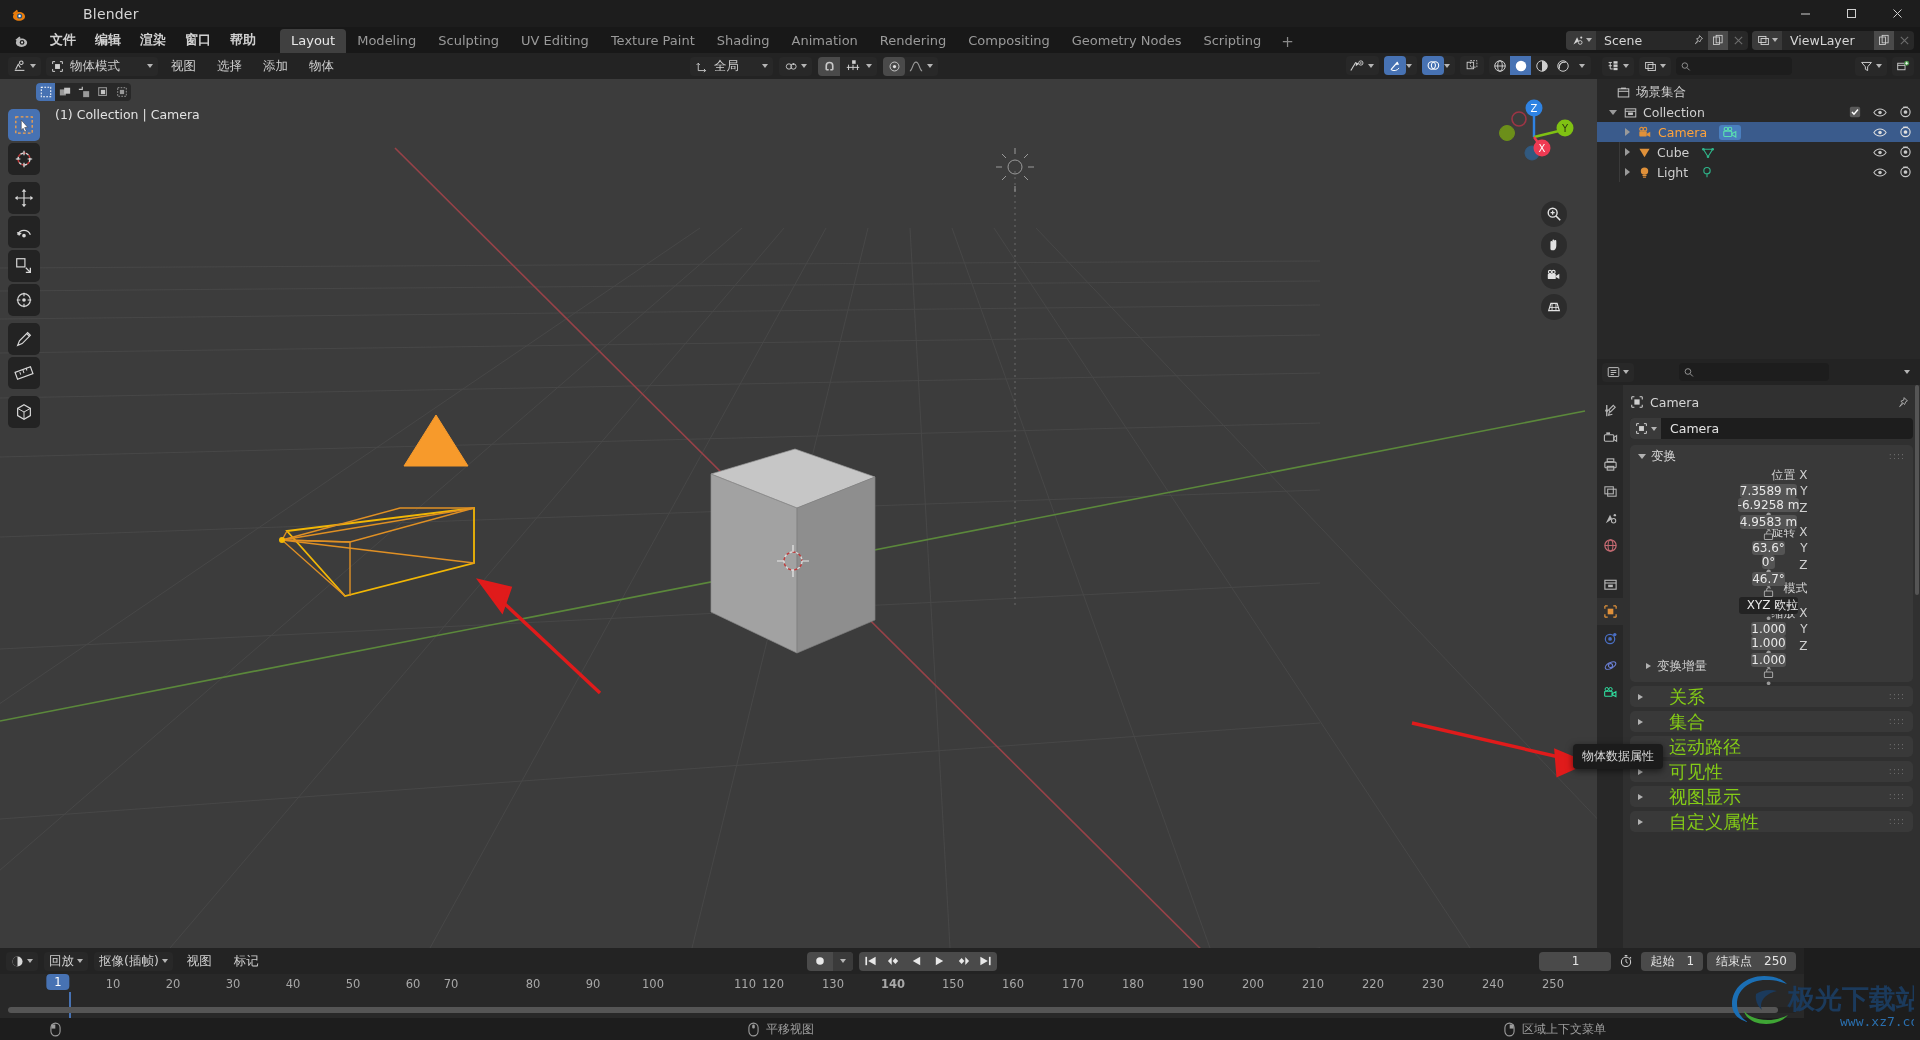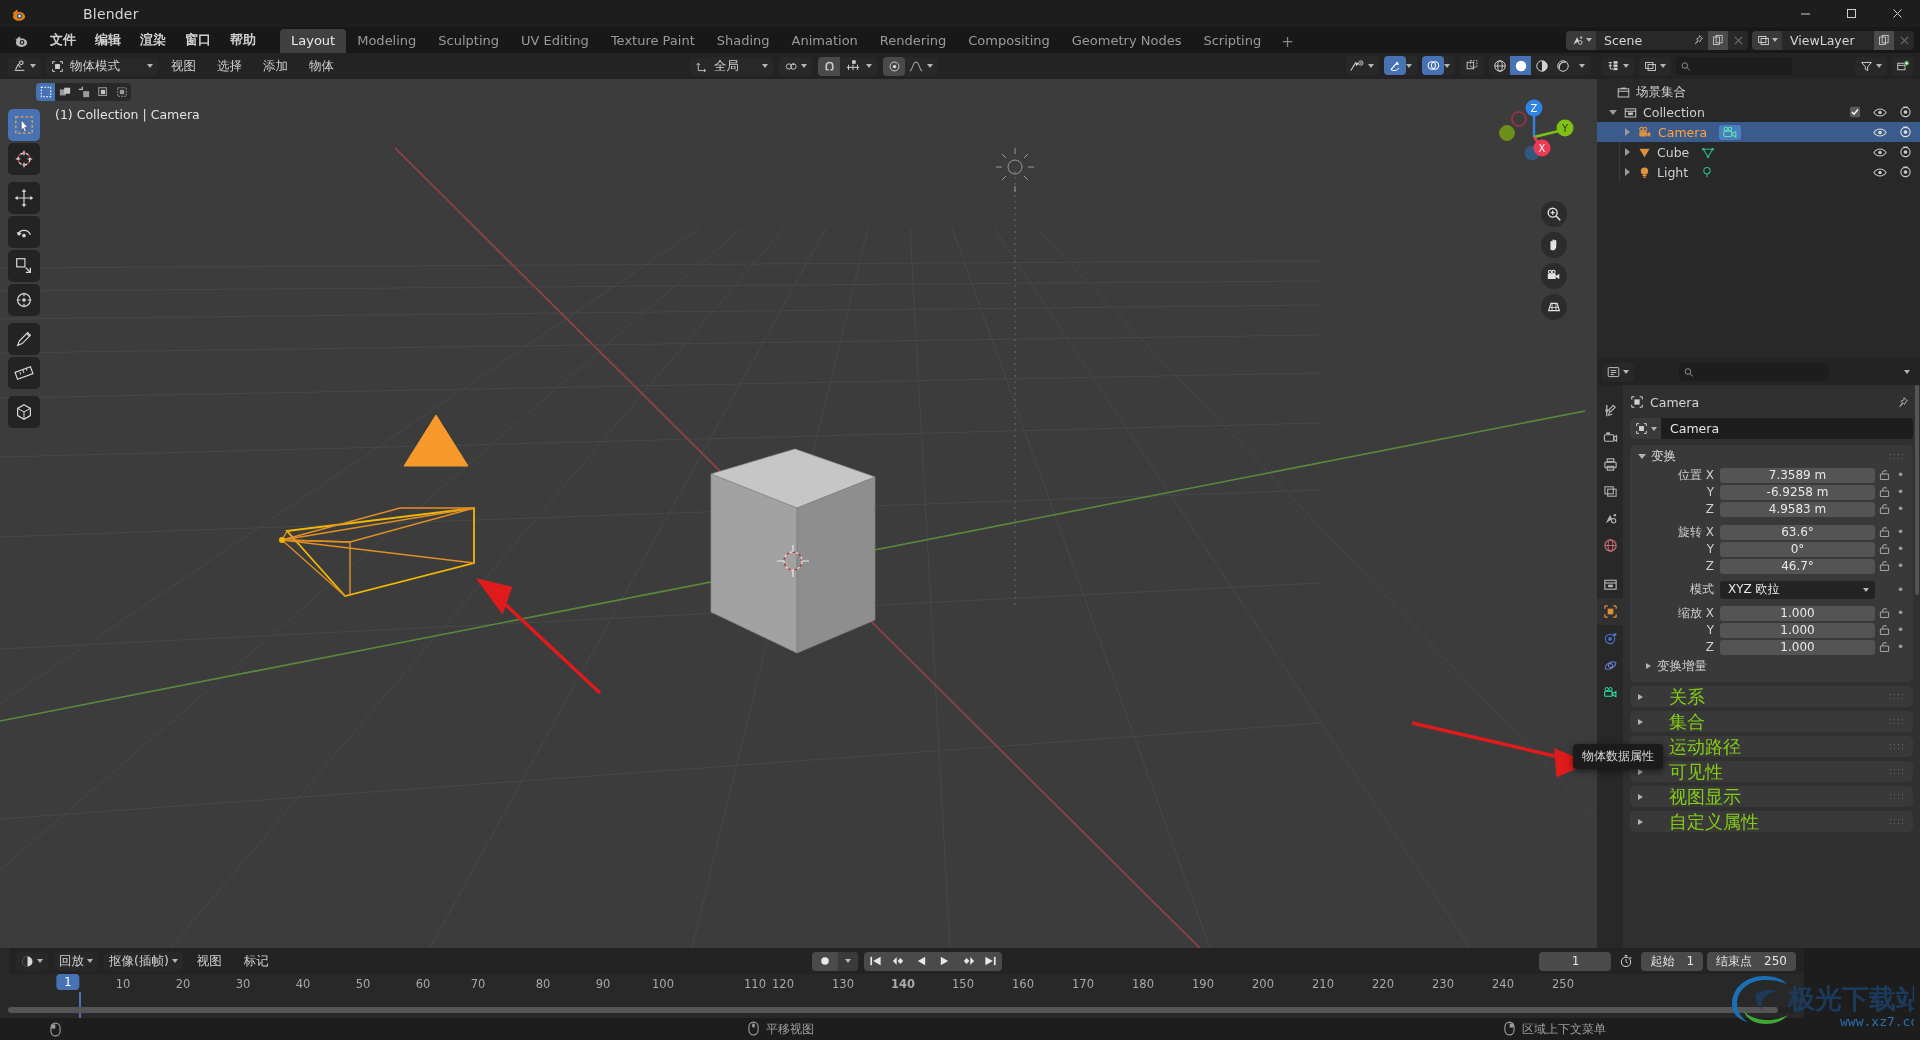--- a/index.html
+++ b/index.html
@@ -126,60 +126,60 @@
   .pr-breadcrumb .t { color: #d6d6d6; font-size: 12.5px; }
   .idfield { display: flex; align-items: center; background: #1d1d1d; border-radius: 4px; height: 21px; margin-top: 5px; }
   .idfield .lb { display:flex; align-items:center; gap:3px; background:#3a3a3a; border-radius:4px 0 0 4px; height:21px; padding:0 4px 0 5px; }
   .idfield .nm { color: #e4e4e4; font-size: 12.5px; padding-left: 9px; }
   .panel { background: #393939; border-radius: 5px; margin-top: 6px; }
   .panel-head { height: 22px; display: flex; align-items: center; gap: 5px; padding-left: 8px; position: relative; }
   .panel-head .ptitle { color: #d9d9d9; font-size: 12.5px; }
   .grip { position: absolute; right: 8px; color: #6e6e6e; font-size: 9px; letter-spacing: 1px; line-height: 7px; }
   .caret { width: 0; height: 0; border-top: 3.5px solid transparent; border-bottom: 3.5px solid transparent; border-left: 5px solid #b2b2b2; }
   .caret.open { border-left: 4px solid transparent; border-right: 4px solid transparent; border-top: 5px solid #b2b2b2; border-bottom: none; }
-  .prow { display: flex; align-items: center; height: 16px; margin-bottom: 1px; padding-right: 6px; }
+  .prow { display: flex; align-items: center; height: 16px; margin-bottom: 1px; padding-right: 6px; flex-direction: column; }
   .plabel { width: 90px; text-align: right; color: #d0d0d0; font-size: 12px; padding-right: 6px; }
   .pfield {
     flex: 1; background: #545454; border-radius: 3px; height: 15px; color: #e8e8e8; font-size: 12px;
     display: flex; align-items: center; justify-content: center; position: relative;
   }
   .pfield.dd { justify-content: flex-start; padding-left: 8px; background: #232323; }
   .pfield .ddchev { position: absolute; right: 6px; width: 0; height: 0; border-left: 3.5px solid transparent; border-right: 3.5px solid transparent; border-top: 4px solid #b5b5b5; }
   .plock { width: 19px; display: flex; justify-content: center; }
   .pdot { width: 13px; display: flex; justify-content: center; color: #9a9a9a; font-size: 13px; line-height: 10px; }
   .subpanel { display: flex; align-items: center; gap: 6px; height: 20px; padding-left: 16px; }
   .subpanel .t { color: #cfcfcf; font-size: 12.5px; }
   .closedpanel { background: #393939; border-radius: 5px; margin-top: 4px; height: 21px; display: flex; align-items: center; gap: 6px; padding-left: 8px; position: relative; }
   .closedpanel .t { color: #84cc16; font-size: 18px; margin-left: 20px; }
 
   .tooltip {
     position: absolute; left: 1573px; top: 744px; background: #1b1b1b; border-radius: 4px;
     padding: 4px 9px; color: #d9d9d9; font-size: 12px; z-index: 40; box-shadow: 0 2px 7px rgba(0,0,0,.55);
   }
 
   
-  .timeline { position: absolute; left: 0; top: 948px; width: 1804px; height: 70px; background: #282828; padding-left: 10px; }
+  .timeline { position: absolute; left: 0; top: 948px; width: 1804px; height: 70px; background: #282828; }
   .tl-header { height: 26px; background: #232323; display: flex; align-items: center; padding-left: 6px; gap: 6px; position: relative; }
   .tl-center { position: absolute; left: 50%; transform: translateX(-50%); display: flex; align-items: center; gap: 6px; }
   .tl-right { position: absolute; right: 8px; display: flex; align-items: center; gap: 4px; }
   .playgrp { display: flex; background: #4a4a4a; border-radius: 4px; overflow: hidden; height: 19px; }
   .playgrp > div { width: 23px; height: 19px; display: flex; align-items: center; justify-content: center; }
   .numfield { background: #4a4a4a; border-radius: 4px; height: 19px; min-width: 72px; display:flex; align-items:center; justify-content:center; color:#e4e4e4; font-size:12px; }
   .labfield { background: #4a4a4a; border-radius: 4px; height: 19px; display:flex; align-items:center; gap:12px; padding: 0 9px; color:#e4e4e4; font-size:12px; }
   .tl-ruler { position: relative; height: 20px; }
   .tick { position: absolute; top: 3px; color: #a8a8a8; font-size: 11.5px; transform: translateX(-50%); }
   .playhead { position: absolute; top: 0; }
   .playhead .chip { background: #4772b3; color: #fff; font-size: 11.5px; border-radius: 4px; padding: 1px 8px; transform: translateX(-50%); }
   .playhead .line { position: absolute; left: 50%; top: 18px; width: 2px; height: 38px; background: #4772b3; transform: translateX(-50%); }
   .tl-scroll { position: absolute; left: 8px; right: 8px; bottom: 5px; height: 6px; background: #232323; border-radius: 3px; }
   .tl-scroll .thumb { position: absolute; left: 0; top: 0; height: 6px; width: 99%; background: #555; border-radius: 3px; }
 
   
   .statusbar { position: absolute; left: 0; top: 1018px; width: 1920px; height: 22px; background: #1d1d1d; display: flex; align-items: center; }
-  .st-item { display: flex; gap: 7px; color: #9d9d9d; font-size: 12px; padding-left: 20px; }
+  .st-item { display: flex; align-items: center; gap: 7px; color: #9d9d9d; font-size: 12px; padding-left: 20px; }
   .st-item.a { margin-left: 30px; }
   .st-item.b { margin-left: 660px; }
   .st-item.c { margin-left: 670px; }
 
   
   .props-scroll { position: absolute; right: 1px; top: 385px; width: 4px; height: 210px; background: #555; border-radius: 2px; }
 
   .wm { position: absolute; right: 6px; bottom: 2px; z-index: 30; }
 </style>
 </head>
@@ -1250,21 +1250,21 @@
       </div>
     </div>
 
     <div class="tl-ruler">
       <div class="tick" style="left:113px;">10</div>
       <div class="tick" style="left:173px;">20</div>
       <div class="tick" style="left:233px;">30</div>
       <div class="tick" style="left:293px;">40</div>
       <div class="tick" style="left:353px;">50</div>
       <div class="tick" style="left:413px;">60</div>
-      <div class="tick" style="left:468px;">70</div>
+      <div class="tick" style="left:451px;">70</div>
       <div class="tick" style="left:533px;">80</div>
       <div class="tick" style="left:593px;">90</div>
       <div class="tick" style="left:653px;">100</div>
       <div class="tick" style="left:745px;">110</div>
       <div class="tick" style="left:773px;">120</div>
       <div class="tick" style="left:833px;">130</div>
       <div class="tick" style="left:893px;font-weight:bold;">140</div>
       <div class="tick" style="left:953px;">150</div>
       <div class="tick" style="left:1013px;">160</div>
       <div class="tick" style="left:1073px;">170</div>

